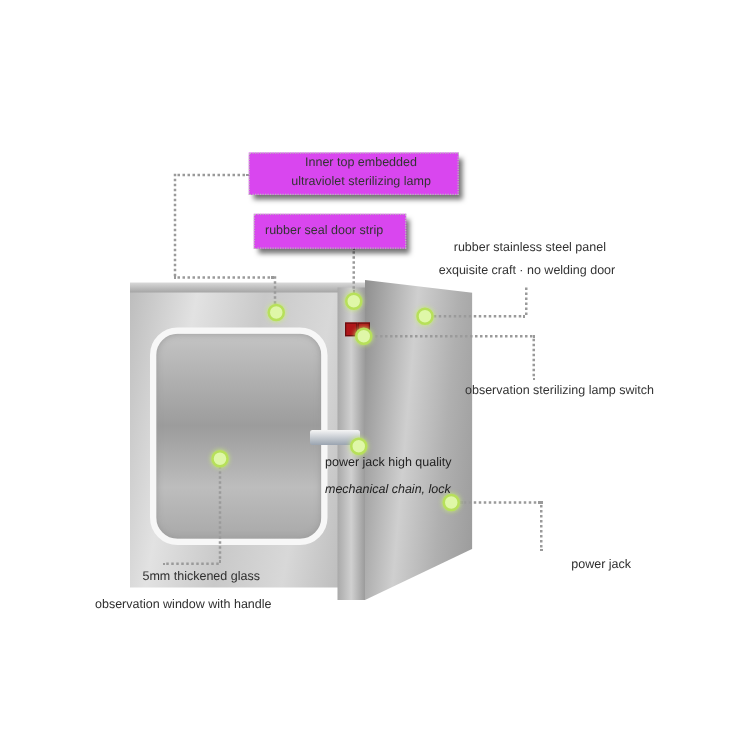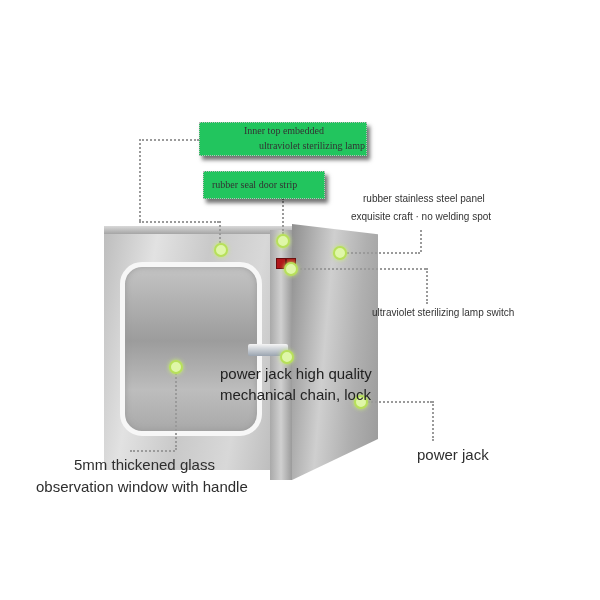--- a/index.html
+++ b/index.html
@@ -1,21 +1,21 @@
 <!DOCTYPE html>
 <html><head>
 <meta charset="utf-8">
 <style>
   html, body { margin:0; padding:0; }
   body { width:600px; height:600px; background:#ffffff; position:relative; overflow:hidden;
          font-family:"Liberation Sans", sans-serif; color:#3a3a3a; }
   .label { position:absolute; font-size:10px; color:#333; white-space:nowrap; }
-  .label-lg { font-size:15px; color:#2e2e2e; }
-  .callout-box { position:absolute; background:#22c55e; border:1px dotted #bbb;
-                 box-shadow: 3px 4px 4px rgba(0,0,0,0.55); font-family: Liberation Serif, serif; }
+  .label-lg { font-size:10px; color:#2e2e2e;margin-left:40px; }
+  .callout-box { position:absolute; background:#d946ef; border:1px dotted #bbb;
+                 box-shadow: 3px 4px 4px rgba(0,0,0,0.55); }
   .dot-line { position:absolute; border-color:#9a9a9a; border-style:dotted; border-width:0; }
   .marker { position:absolute; width:10px; height:10px; border-radius:50%;
             background:#dff7a8; border:2px solid #b7e05a; box-shadow:0 0 4px #c8f070; }
   
   .cab-front { position:absolute; left:104px; top:230px; width:176px; height:240px;
     background:linear-gradient(100deg,#bdbdbd 0%,#e2e2e2 25%,#c9c9c9 50%,#d8d8d8 75%,#b8b8b8 100%); }
   .cab-door-edge { position:absolute; left:270px; top:230px; width:22px; height:250px;
     background:linear-gradient(90deg,#a9a9a9,#d0d0d0,#9b9b9b); }
   .cab-side { position:absolute; left:292px; top:224px; width:86px; height:256px;
     background:linear-gradient(95deg,#8f8f8f 0%,#cfcfcf 40%,#b0b0b0 70%,#9a9a9a 100%);
@@ -60,31 +60,31 @@
 <div class="marker" style="left:214px;top:243px;"></div>
 <div class="marker" style="left:276px;top:234px;"></div>
 <div class="marker" style="left:333px;top:246px;"></div>
 <div class="marker" style="left:284px;top:262px;"></div>
 <div class="marker" style="left:280px;top:350px;"></div>
 <div class="marker" style="left:169px;top:360px;"></div>
 <div class="marker" style="left:354px;top:395px;"></div>
 
 <div class="callout-box" style="left:199px;top:122px;width:166px;height:32px;">
   <div class="label" style="left:44px;top:2px;">Inner top embedded</div>
-  <div class="label" style="left:33px;top:17px;margin-left:26px;">ultraviolet sterilizing lamp</div>
+  <div class="label" style="left:33px;top:17px;">ultraviolet sterilizing lamp</div>
 </div>
 
 <div class="callout-box" style="left:203px;top:171px;width:120px;height:26px;">
   <div class="label" style="left:8px;top:7px;text-align:center;">rubber seal door strip</div>
 </div>
 
 <div class="label" style="left:363px;top:193px;">rubber stainless steel panel</div>
-<div class="label" style="left:351px;top:211px;">exquisite craft · no welding spot</div>
+<div class="label" style="left:351px;top:211px;">exquisite craft · no welding door</div>
 
-<div class="label" style="left:372px;top:307px;">ultraviolet sterilizing lamp switch</div>
+<div class="label" style="left:372px;top:307px;">observation sterilizing lamp switch</div>
 
 <div class="label label-lg" style="left:220px;top:365px;color:#222;">power jack high quality</div>
-<div class="label label-lg" style="left:220px;top:386px;color:#222;">mechanical chain, lock</div>
+<div class="label label-lg" style="left:220px;top:386px;color:#222;font-style:italic;">mechanical chain, lock</div>
 
 <div class="label label-lg" style="left:405px;top:446px;padding-left:12px;">power jack</div>
 
 <div class="label label-lg" style="left:74px;top:456px;text-align:center;">5mm thickened glass</div>
 <div class="label label-lg" style="left:36px;top:478px;">observation window with handle</div>
 
 </body></html>

